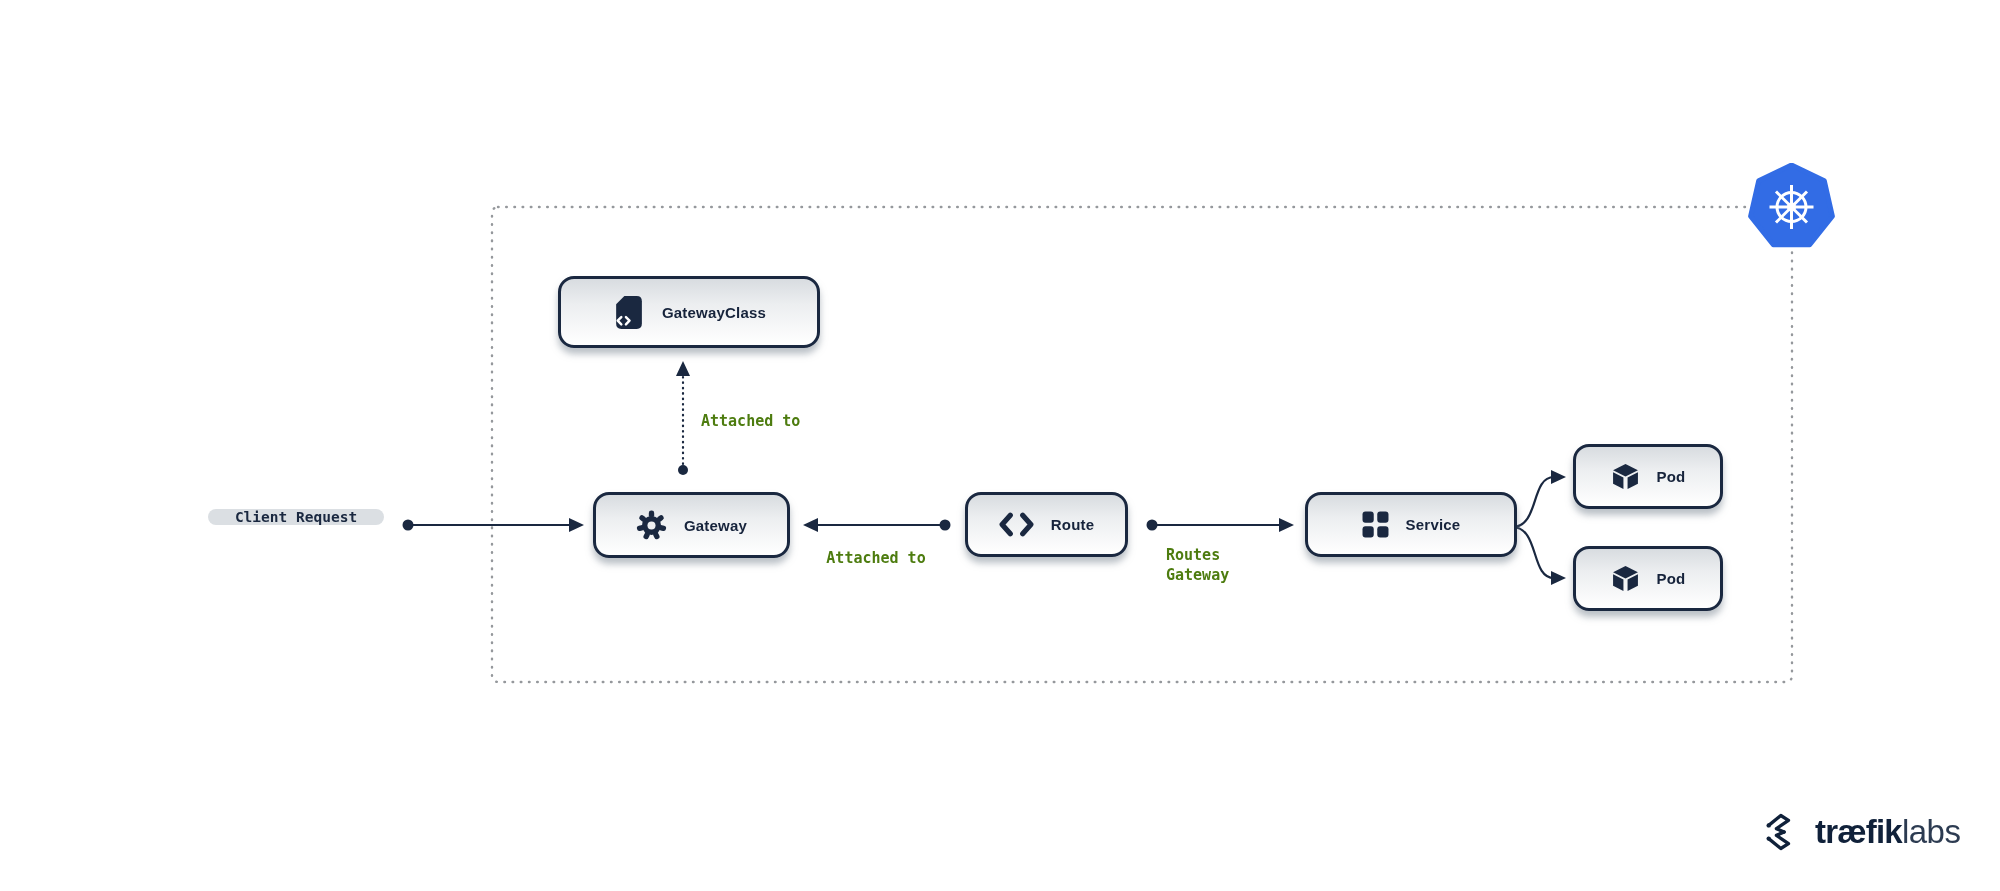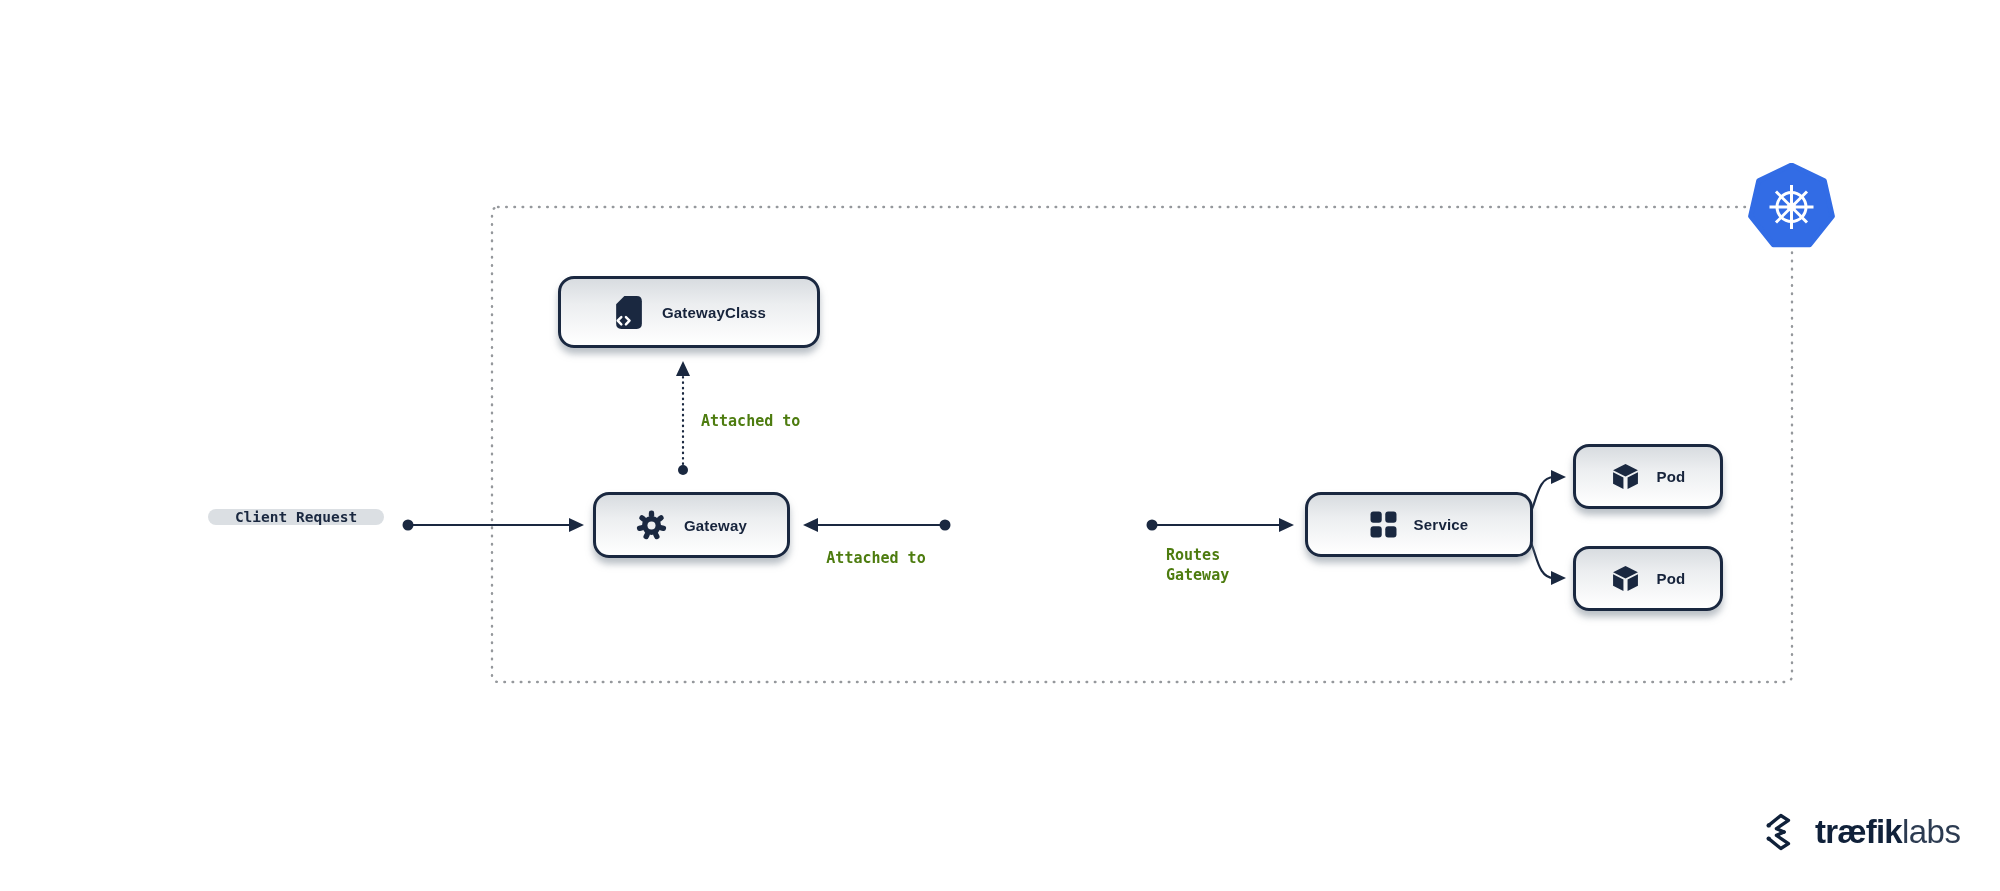--- a/index.html
+++ b/index.html
@@ -32,21 +32,21 @@
   .traefik-logo{
     position:absolute;z-index:3;left:1760px;top:810px;display:flex;align-items:center;gap:9px;
   }
   .traefik-word{font-size:33px;color:#10213a;letter-spacing:-0.8px;}
   .traefik-word .bold{font-weight:bold;}
   .traefik-word .light{font-weight:normal;opacity:.88;letter-spacing:-0.5px;}
   
   #node-gatewayclass{left:558px;top:276px;width:262px;height:72px;}
   #node-gateway{left:593px;top:492px;width:197px;height:66px;text-align:right;}
   #node-route{left:965px;top:492px;width:163px;height:65px;}
-  #node-service{left:1305px;top:492px;width:228px;height:65px;}
+  #node-service{left:1305px;top:492px;width:212px;height:65px;}
   #node-pod-top{left:1573px;top:444px;width:150px;height:65px;}
   #node-pod-bottom{left:1573px;top:546px;width:150px;height:65px;}
 </style>
 </head>
 <body>
 
 <div class="canvas">
 
   <svg class="overlay" width="2000" height="891" viewBox="0 0 2000 891">
     <rect x="492" y="207" width="1300" height="475" rx="6" fill="none" stroke="#95989c" stroke-width="2.4" stroke-dasharray="0.6 7.6" stroke-linecap="round"></rect>
@@ -107,20 +107,27 @@
         <rect x="12.4" y="0.6" width="5.2" height="7" rx="2.4" transform="rotate(154.3 15 15)"></rect>
         <rect x="12.4" y="0.6" width="5.2" height="7" rx="2.4" transform="rotate(205.7 15 15)"></rect>
         <rect x="12.4" y="0.6" width="5.2" height="7" rx="2.4" transform="rotate(257.1 15 15)"></rect>
         <rect x="12.4" y="0.6" width="5.2" height="7" rx="2.4" transform="rotate(308.6 15 15)"></rect>
       </g>
       <circle cx="15" cy="15" r="3.9" fill="#eceef0"></circle>
     </svg>
     <span class="node-label">Gateway</span>
   </div>
 
+  <div class="node" id="node-route">
+    <svg width="35" height="25" viewBox="0 0 34 24">
+      <path d="M11,3 L3,12 L11,21" stroke="#1a2840" stroke-width="5" fill="none" stroke-linecap="round" stroke-linejoin="round"></path>
+      <path d="M23,3 L31,12 L23,21" stroke="#1a2840" stroke-width="5" fill="none" stroke-linecap="round" stroke-linejoin="round"></path>
+    </svg>
+    <span class="node-label">Route</span>
+  </div>
 
   <div class="node" id="node-service">
     <svg width="27" height="27" viewBox="0 0 26 26">
       <g fill="#1a2840">
         <rect x="0.5" y="0.5" width="10.8" height="10.8" rx="2.8"></rect>
         <rect x="14.7" y="0.5" width="10.8" height="10.8" rx="2.8"></rect>
         <rect x="0.5" y="14.7" width="10.8" height="10.8" rx="2.8"></rect>
         <rect x="14.7" y="14.7" width="10.8" height="10.8" rx="2.8"></rect>
       </g>
     </svg>

